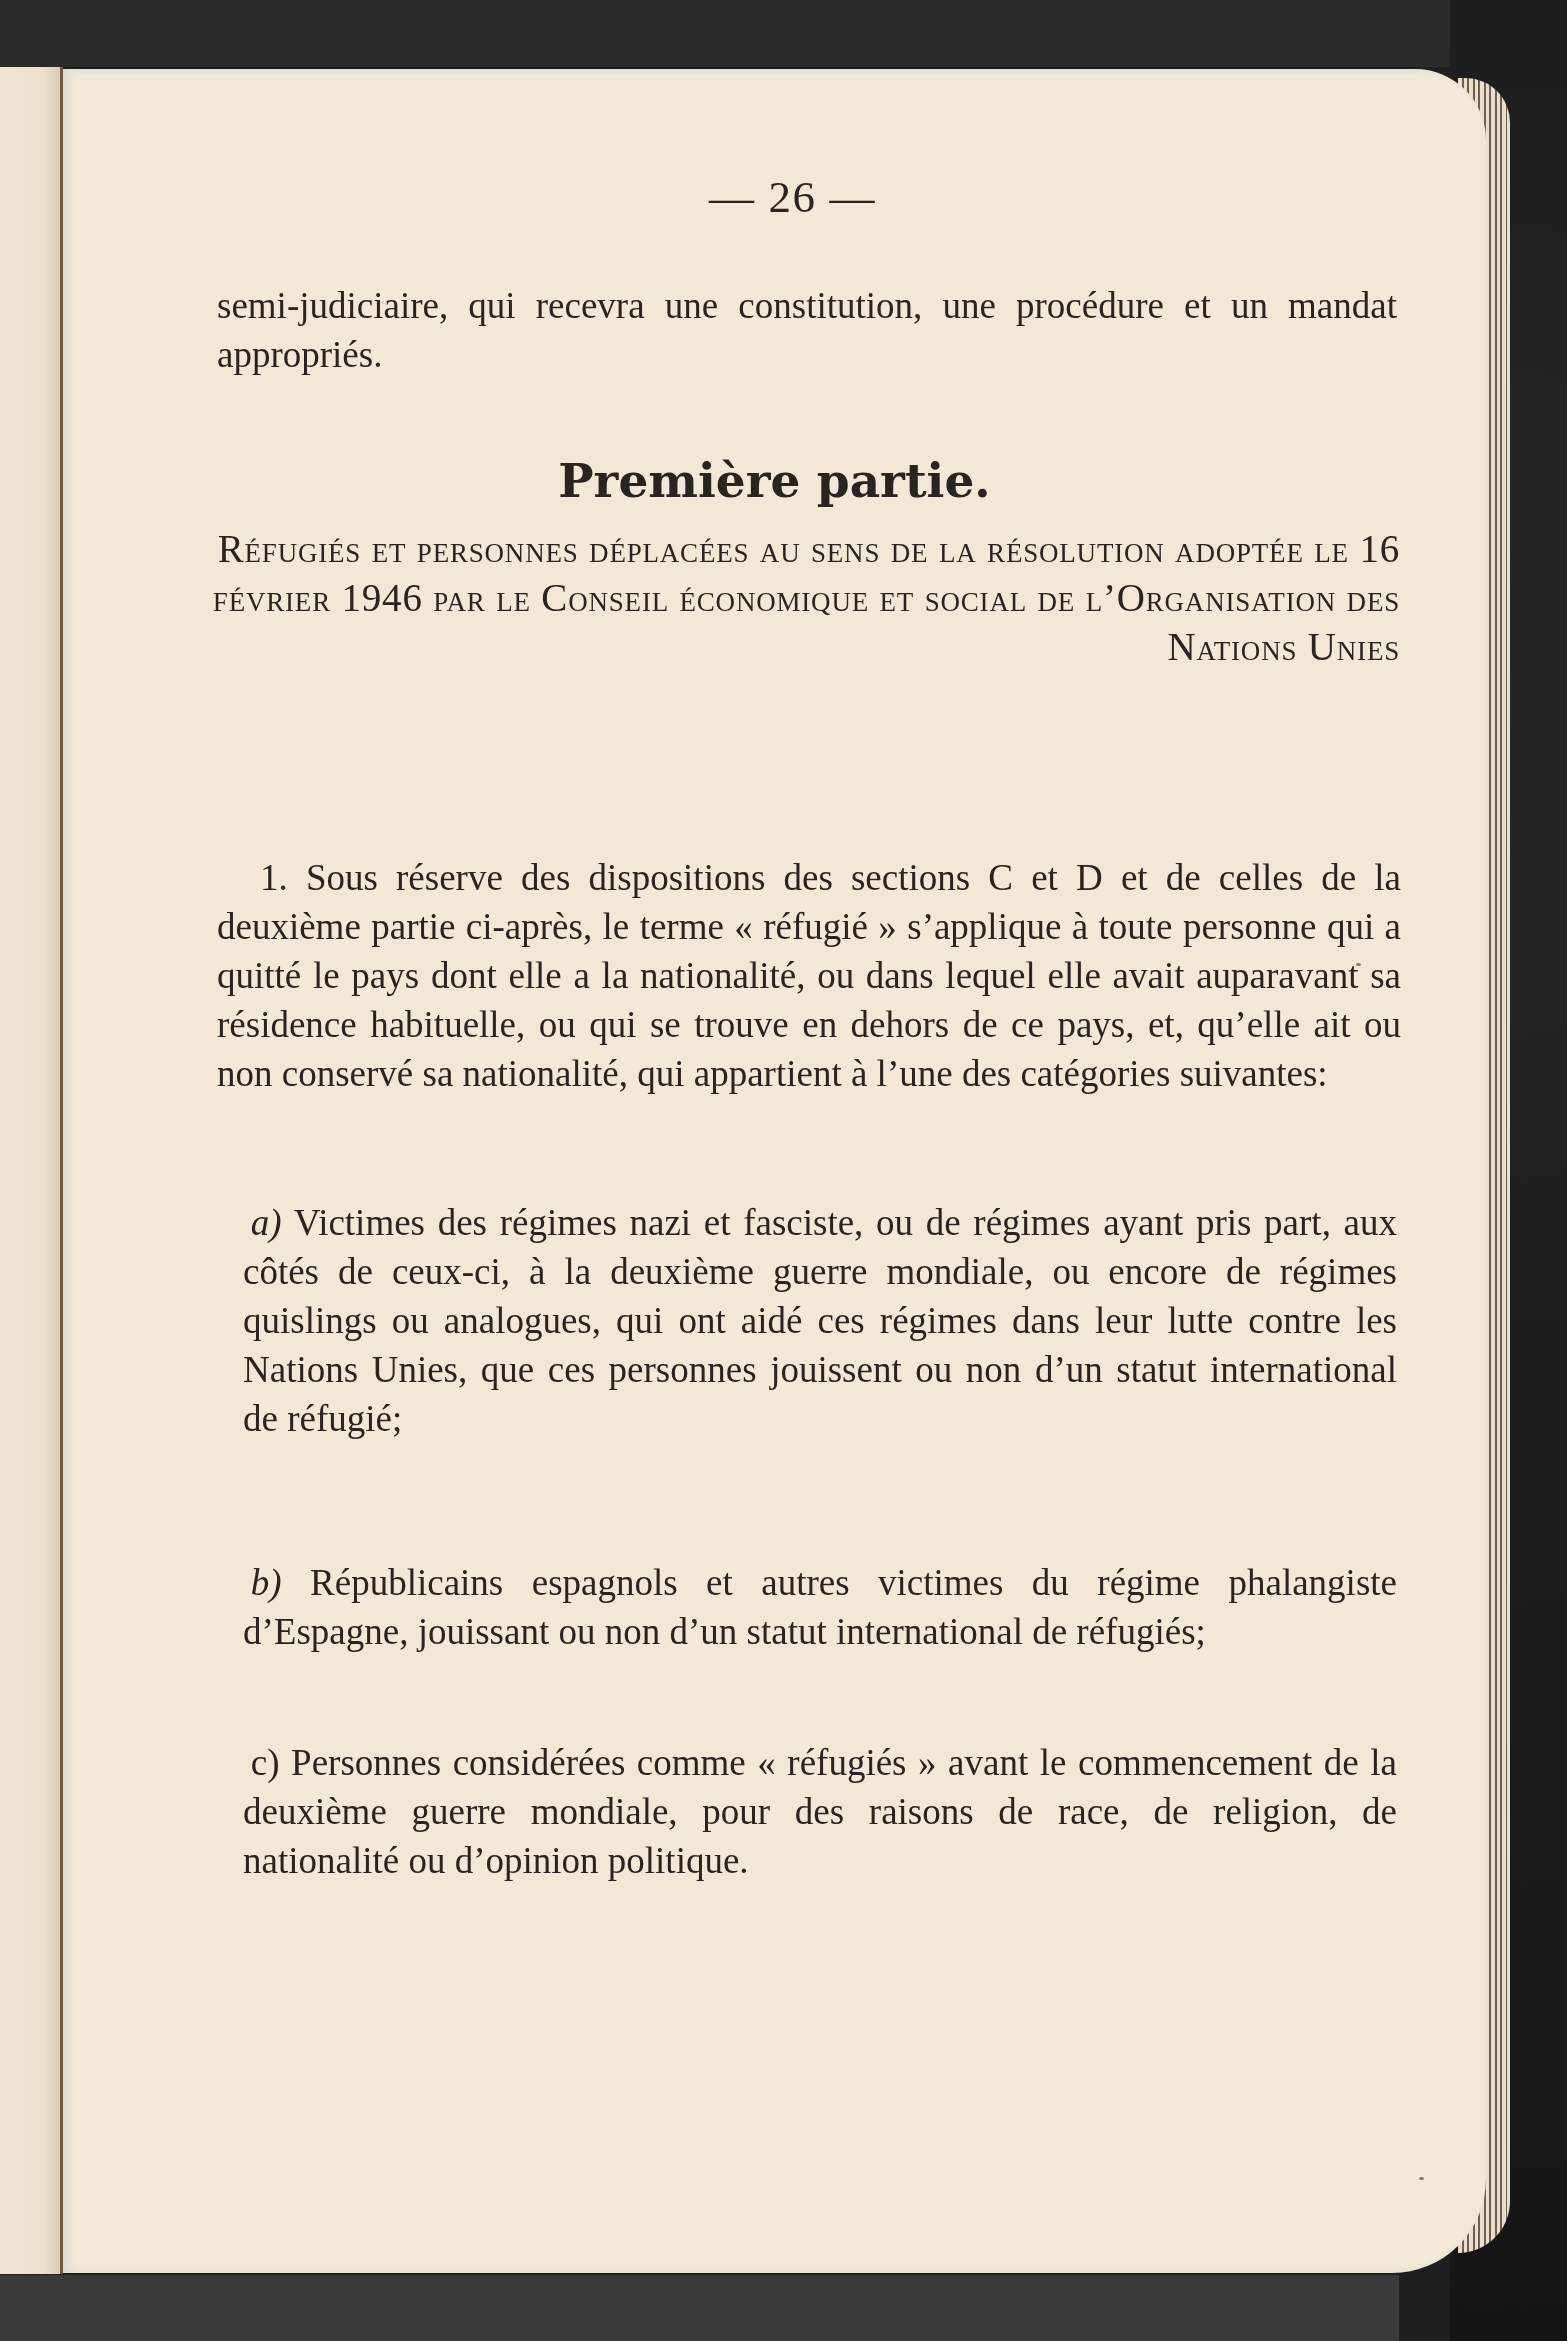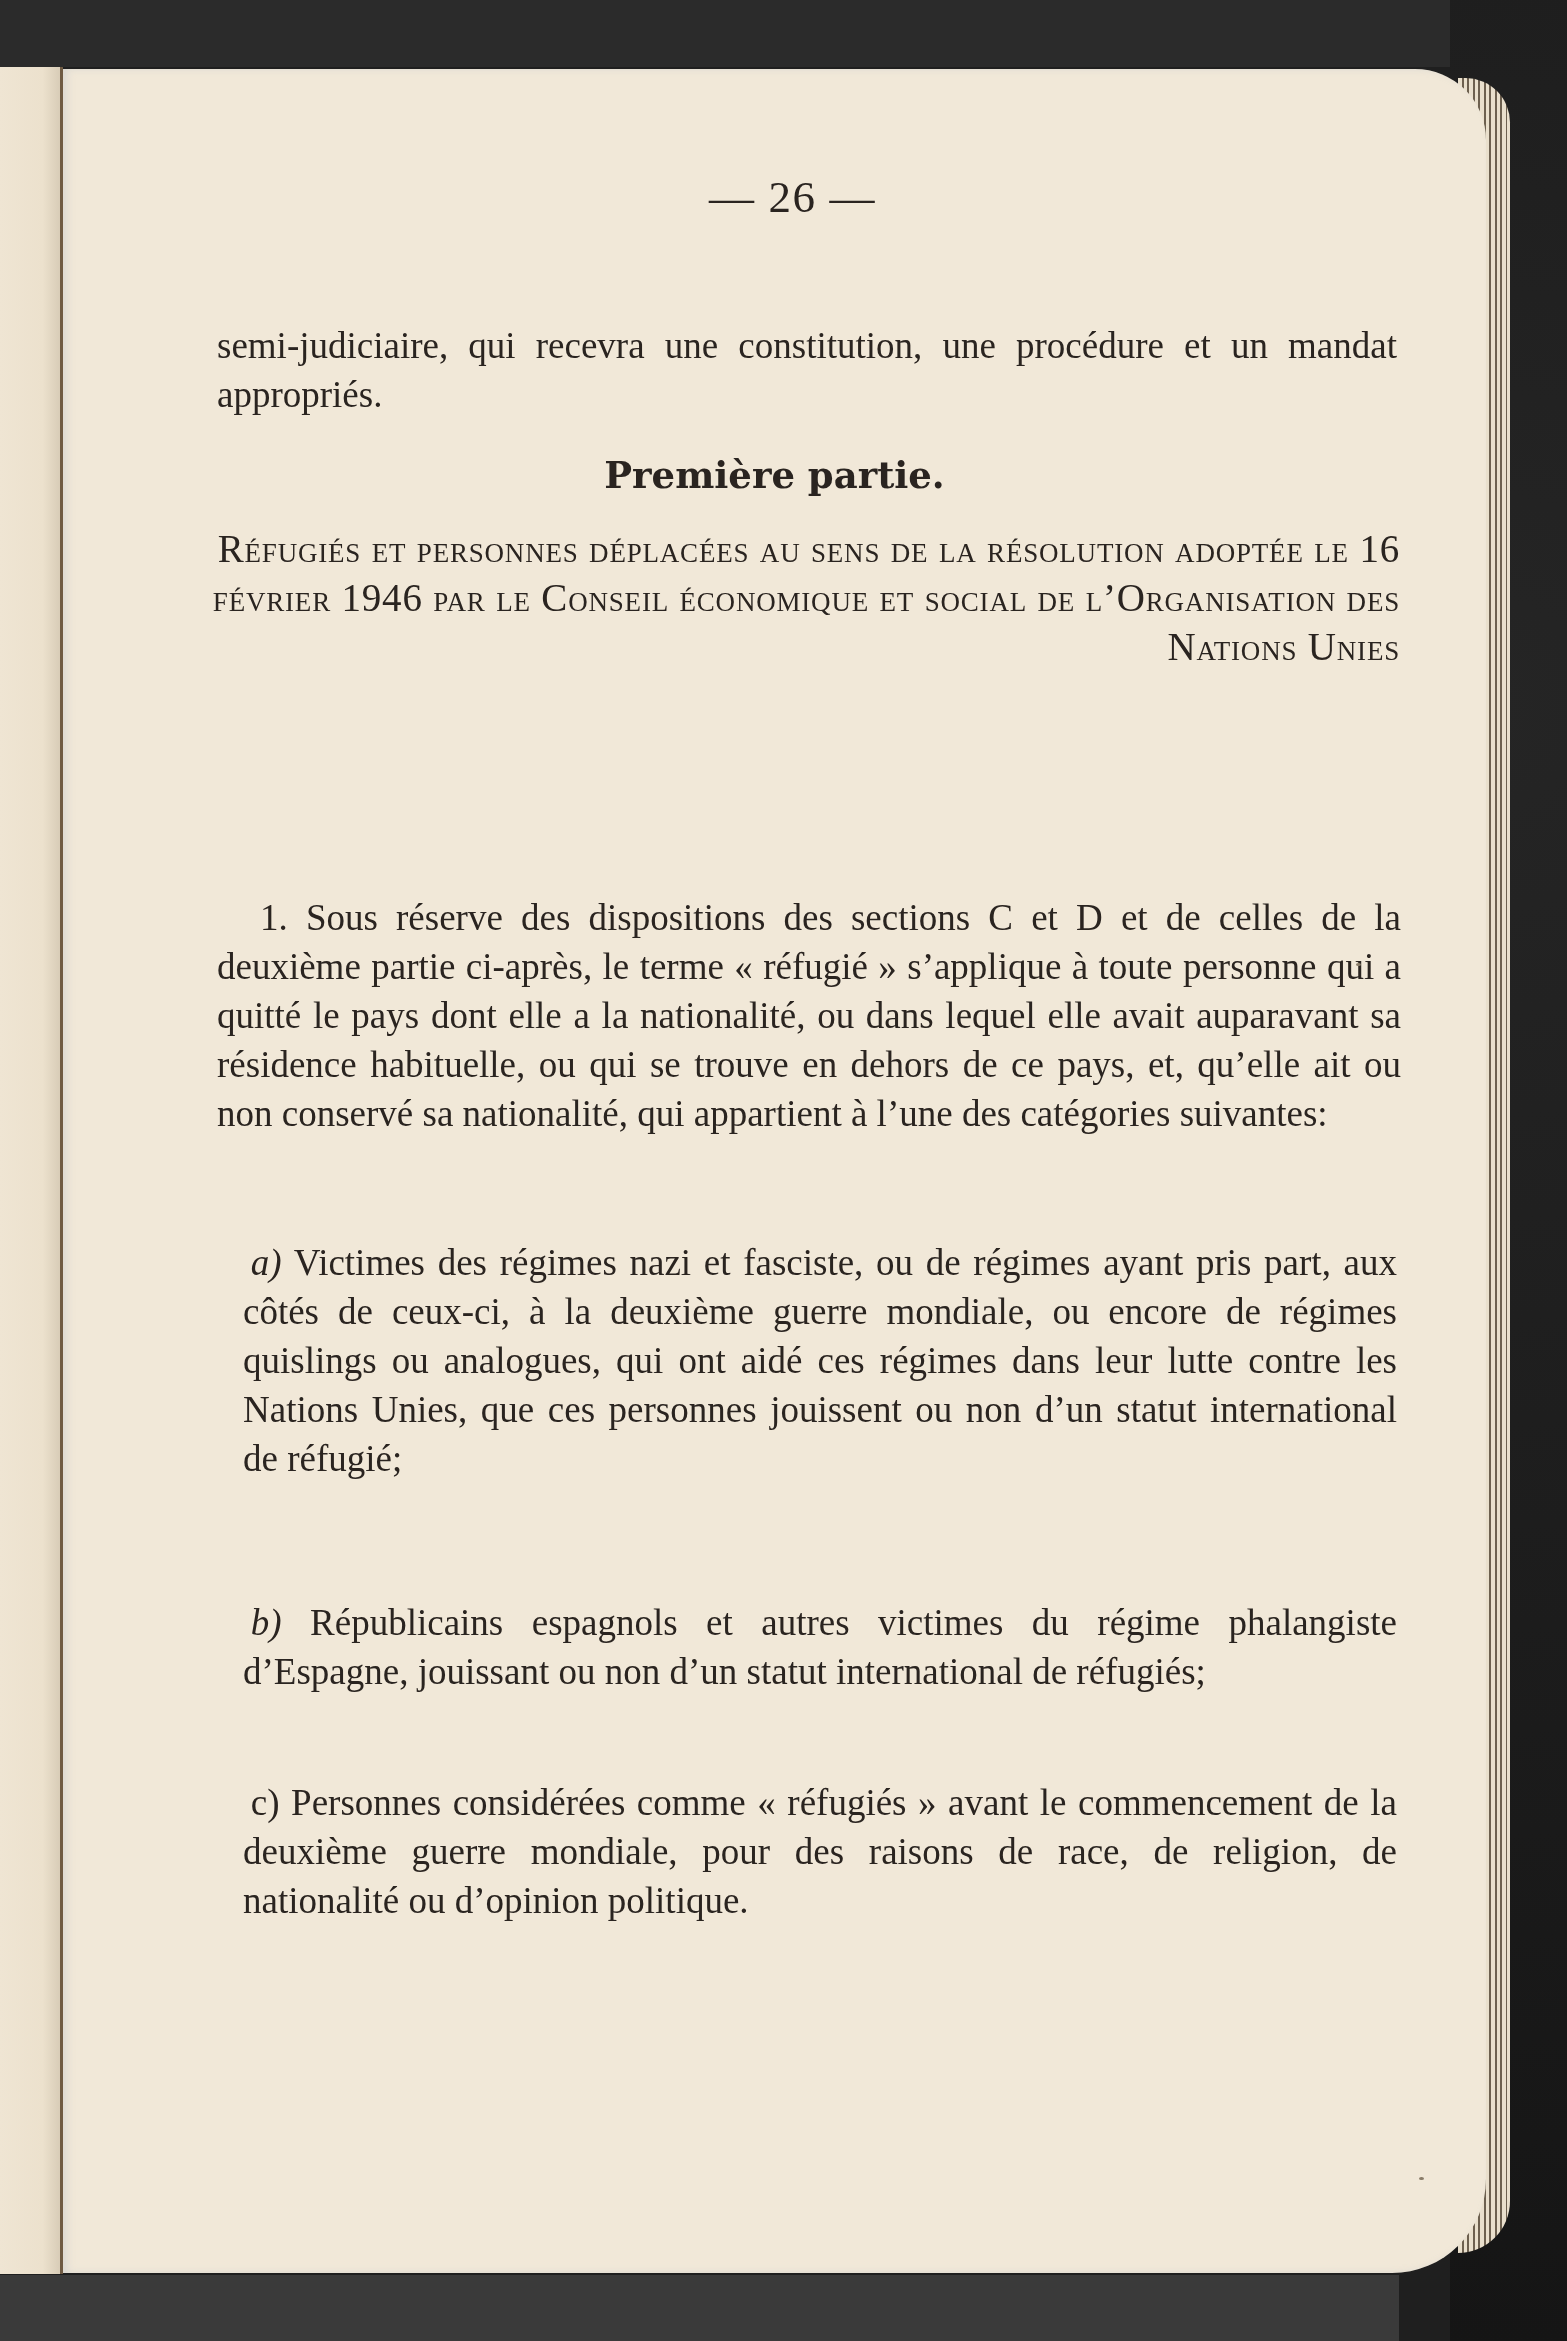--- a/index.html
+++ b/index.html
@@ -19,24 +19,24 @@
     border-radius:0 47px 55px 0;
     background:repeating-linear-gradient(to right,#e9dfcc 0,#e9dfcc 3.9px,#6d604f 3.9px,#6d604f 5.5px); }
   .page {
     position:absolute; left:63px; top:69px; width:1423px; height:2204px;
     background:#f1e8d8;
     border-radius:0 71px 94px 0;
     box-shadow: inset 4.7px 0 7.8px rgba(180,190,200,0.35);
   }
   .text { position:absolute; color:#2a2420; }
   .pagenum { left:0; width:1423px; top:102px; text-align:center; font-size:45px; letter-spacing:1.6px;padding-left:18px; }
-  .body-p { font-size:37px; line-height:49px; text-align:justify;margin-top:40px; }
+  .body-p { font-size:37px; line-height:49px; text-align:justify; }
   .p0 { left:154px; top:212px; width:1180px; }
   .heading { left:0; width:1423px; top:384px; text-align:center;
-    font-family:"DejaVu Serif", serif; font-weight:bold; font-size:37px; }
+    font-family:"DejaVu Serif", serif; font-weight:bold; font-size:47px; }
   .smallcaps { left:149px; top:455px; width:1188px; text-align:right; font-variant:small-caps;
     font-size:39px; line-height:49px; letter-spacing:0.8px; }
   .section { left:0; width:1423px; top:690px; text-align:center; font-style:italic; font-size:39px; }
   .p1 { left:154px; top:784px; width:1184px; text-indent:43px; }
   .pa { left:180px; top:1129px; width:1154px; text-indent:7.8px; }
   .pb { left:180px; top:1489px; width:1154px; text-indent:7.8px; }
   .pc { left:180px; top:1669px; width:1154px; text-indent:7.8px; }
   .lbl { font-style:italic; }
   .speck { position:absolute; width:4.7px; height:3.1px; border-radius:50%; background:#8a7d6a; }
 </style>

